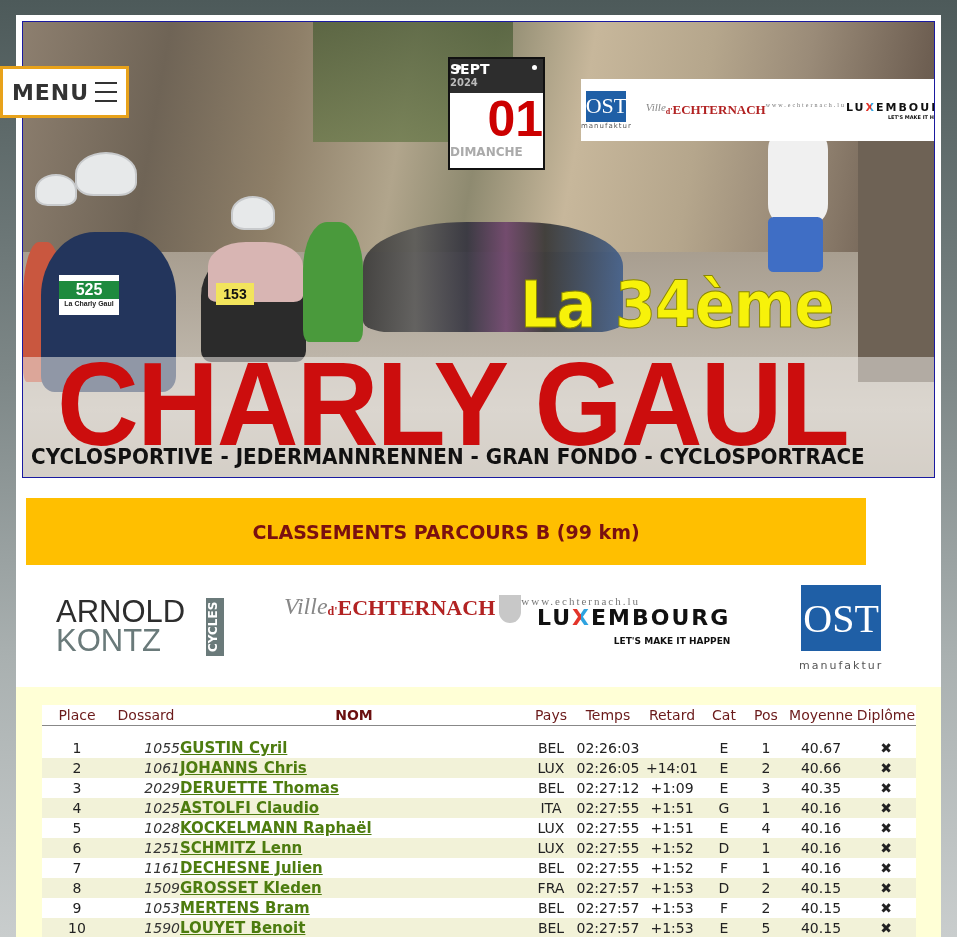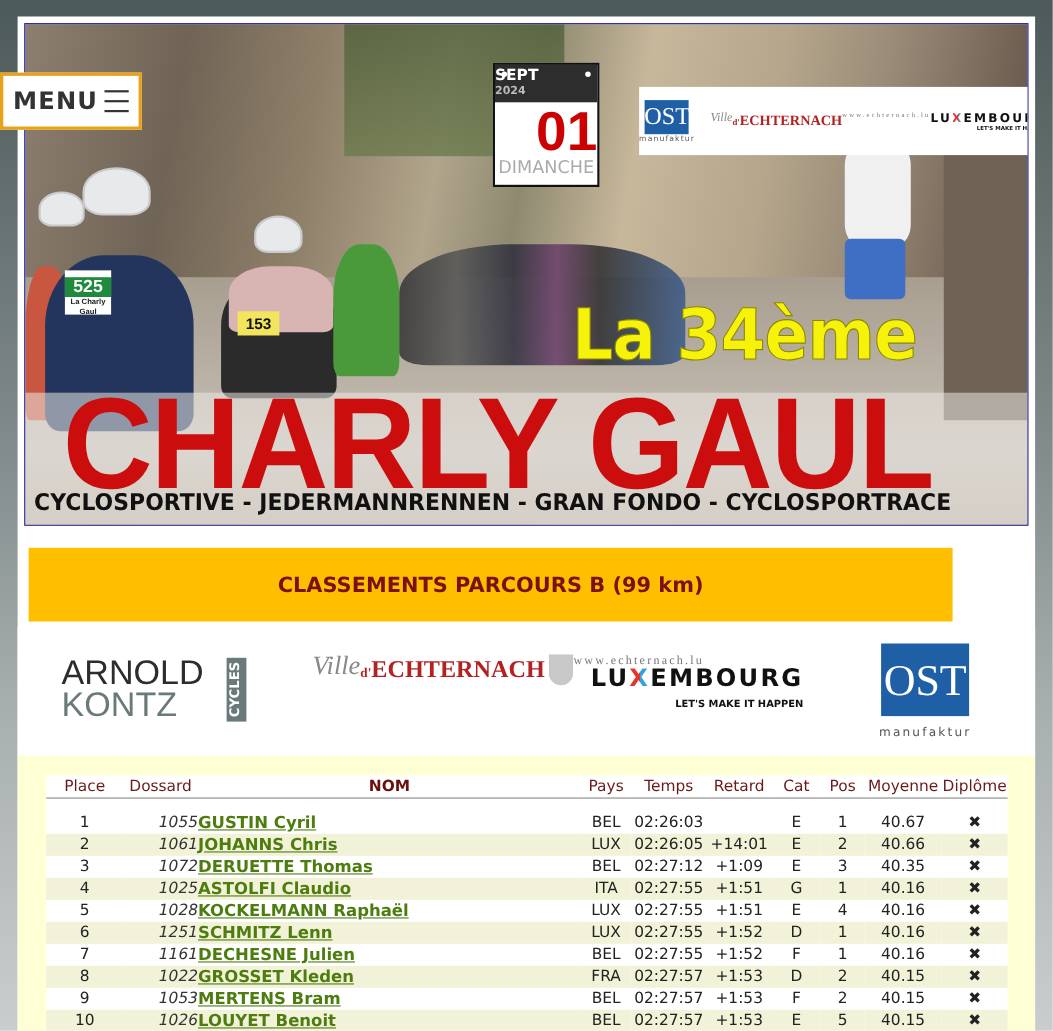--- a/index.html
+++ b/index.html
@@ -38,21 +38,21 @@
   .menu-btn .hamb span { display:block; width:22px; height:2px; background:#333; }
   .cal {
     position:absolute; left:425px; top:35px; width:97px; height:113px;
     border:2px solid #111; background:#fff; box-sizing:border-box; z-index:3;
   }
   .cal-top { height:34px; background:#2d2d2d; color:#fff; text-align:left; position:relative; }
   .cal-top .m { font-family:"DejaVu Sans", sans-serif; font-weight:bold; font-size:14px; padding-top:2px; line-height:16px; }
   .cal-top .y { font-size:10px; color:#bbb; font-weight:bold; line-height:12px; }
   .cal-top .dot { position:absolute; top:6px; width:5px; height:5px; border-radius:50%; background:#fff; }
   .cal .d { color:#cc0000; font-family:Liberation Sans, sans-serif; font-weight:bold; font-size:50px; text-align:right; line-height:52px; }
-  .cal .w { color:#aaa; font-weight:normal; font-size:16px; text-align:center; line-height:14px; }
+  .cal .w { color:#aaa; font-weight:bold; font-size:12px; text-align:left; line-height:14px; }
   .sponsor-strip {
     position:absolute; left:558px; top:57px; width:355px; height:62px; background:#fff; z-index:3;
     display:flex; align-items:center; justify-content:space-around;
   }
   .ost-small { display:flex; flex-direction:column; align-items:center; }
   .ost-box { background:#1f5fa6; color:#fff; font-family:"Liberation Serif", serif; display:flex; align-items:center; justify-content:center; }
   .ost-sub { color:#555; font-size:7px; letter-spacing:1px; }
   .ech { display:flex; flex-direction:row; align-items:flex-start; }
   .ech .v { font-family:"Liberation Serif", serif; font-style:italic; color:#888; }
   .ech .n { font-family:"Liberation Serif", serif; color:#b22222; font-weight:bold; }
@@ -108,21 +108,21 @@
 <div class="page">
 
   <div class="banner">
     <div class="bg-hill"></div>
     <div class="bg-street"></div>
 
     <div class="rider" style="left:0;top:220px;width:40px;height:140px;background:#c9573f;"></div>
     <div class="rider" style="left:18px;top:210px;width:135px;height:160px;background:#23355c;"></div>
     <div class="helmet" style="left:52px;top:130px;width:58px;height:40px;"></div>
     <div class="helmet" style="left:12px;top:152px;width:38px;height:28px;"></div>
-    <div class="bib" style="left:36px;top:224px;width:42px;height:34px;border-top:6px solid #fff;">
+    <div class="bib" style="left:36px;top:253px;width:60px;height:34px;border-top:6px solid #fff;">
       <div style="background:#1e8a3e;color:#fff;font-size:16px;line-height:18px;">525</div>
       <div style="font-size:7px;line-height:9px;color:#222;">La Charly Gaul</div>
     </div>
     <div class="rider" style="left:178px;top:230px;width:105px;height:110px;background:#2b2b2b;"></div>
     <div class="rider" style="left:185px;top:220px;width:95px;height:60px;background:#d8b5b3;"></div>
     <div class="helmet" style="left:208px;top:174px;width:40px;height:30px;"></div>
     <div class="bib" style="left:193px;top:261px;width:38px;height:22px;background:#f2e45c;font-size:14px;line-height:22px;color:#111;">153</div>
     <div class="rider" style="left:280px;top:200px;width:60px;height:120px;background:#4a9a3c;"></div>
     <div class="rider" style="left:340px;top:200px;width:260px;height:110px;background:linear-gradient(90deg,#333 0%,#555 20%,#2d2d3b 40%,#6a3d6a 55%,#2d2d2d 70%,#3a5a8a 100%);opacity:.85;"></div>
     <div class="rider" style="left:745px;top:110px;width:60px;height:90px;background:#f0f0f0;border-radius:20%;"></div>
@@ -250,21 +250,21 @@
             <td class="c">LUX</td>
             <td class="c">02:26:05</td>
             <td class="c">+14:01</td>
             <td class="c">E</td>
             <td class="c">2</td>
             <td class="c">40.66</td>
             <td class="x">✖</td>
           </tr>
           <tr>
             <td class="c">3</td>
-            <td class="doss">1072</td>
+            <td class="doss">2029</td>
             <td class="nom"><a href="#">DERUETTE Thomas</a></td>
             <td class="c">BEL</td>
             <td class="c">02:27:12</td>
             <td class="c">+1:09</td>
             <td class="c">E</td>
             <td class="c">3</td>
             <td class="c">40.35</td>
             <td class="x">✖</td>
           </tr>
           <tr class="alt">
@@ -310,21 +310,21 @@
             <td class="c">BEL</td>
             <td class="c">02:27:55</td>
             <td class="c">+1:52</td>
             <td class="c">F</td>
             <td class="c">1</td>
             <td class="c">40.16</td>
             <td class="x">✖</td>
           </tr>
           <tr class="alt">
             <td class="c">8</td>
-            <td class="doss">1022</td>
+            <td class="doss">1509</td>
             <td class="nom"><a href="#">GROSSET Kleden</a></td>
             <td class="c">FRA</td>
             <td class="c">02:27:57</td>
             <td class="c">+1:53</td>
             <td class="c">D</td>
             <td class="c">2</td>
             <td class="c">40.15</td>
             <td class="x">✖</td>
           </tr>
           <tr>
@@ -334,21 +334,21 @@
             <td class="c">BEL</td>
             <td class="c">02:27:57</td>
             <td class="c">+1:53</td>
             <td class="c">F</td>
             <td class="c">2</td>
             <td class="c">40.15</td>
             <td class="x">✖</td>
           </tr>
           <tr class="alt">
             <td class="c">10</td>
-            <td class="doss">1026</td>
+            <td class="doss">1590</td>
             <td class="nom"><a href="#">LOUYET Benoit</a></td>
             <td class="c">BEL</td>
             <td class="c">02:27:57</td>
             <td class="c">+1:53</td>
             <td class="c">E</td>
             <td class="c">5</td>
             <td class="c">40.15</td>
             <td class="x">✖</td>
           </tr>
         </tbody>

